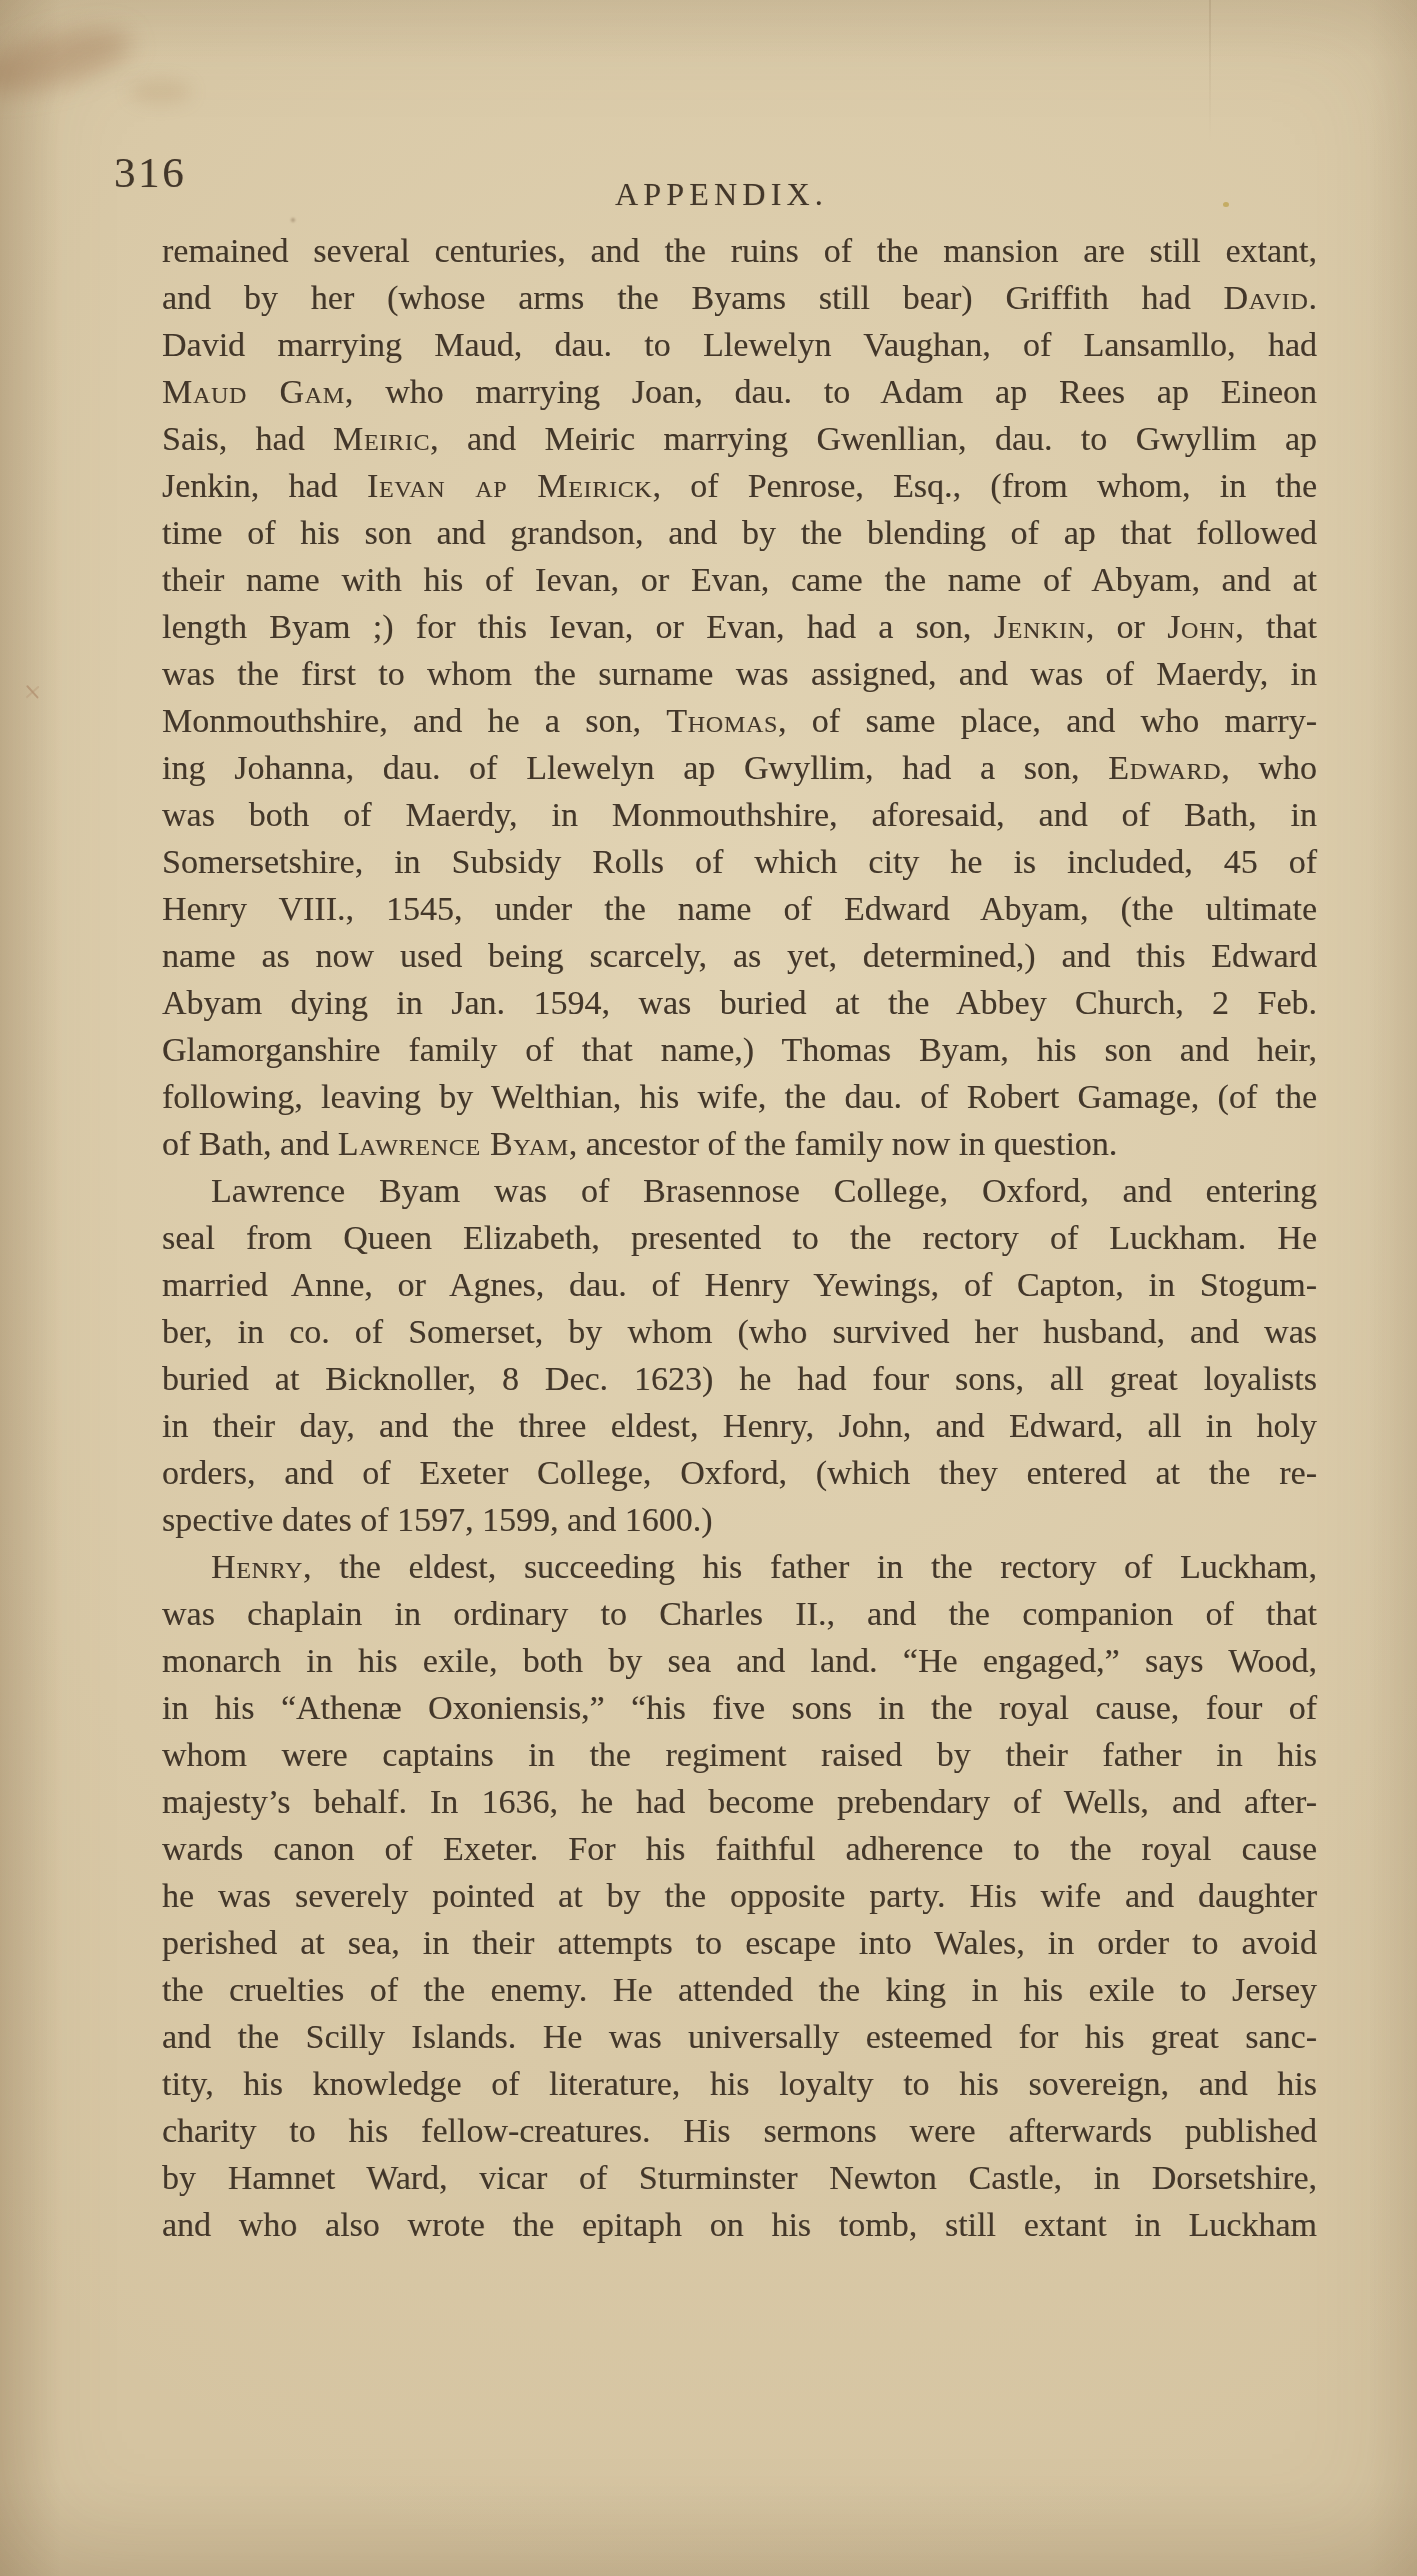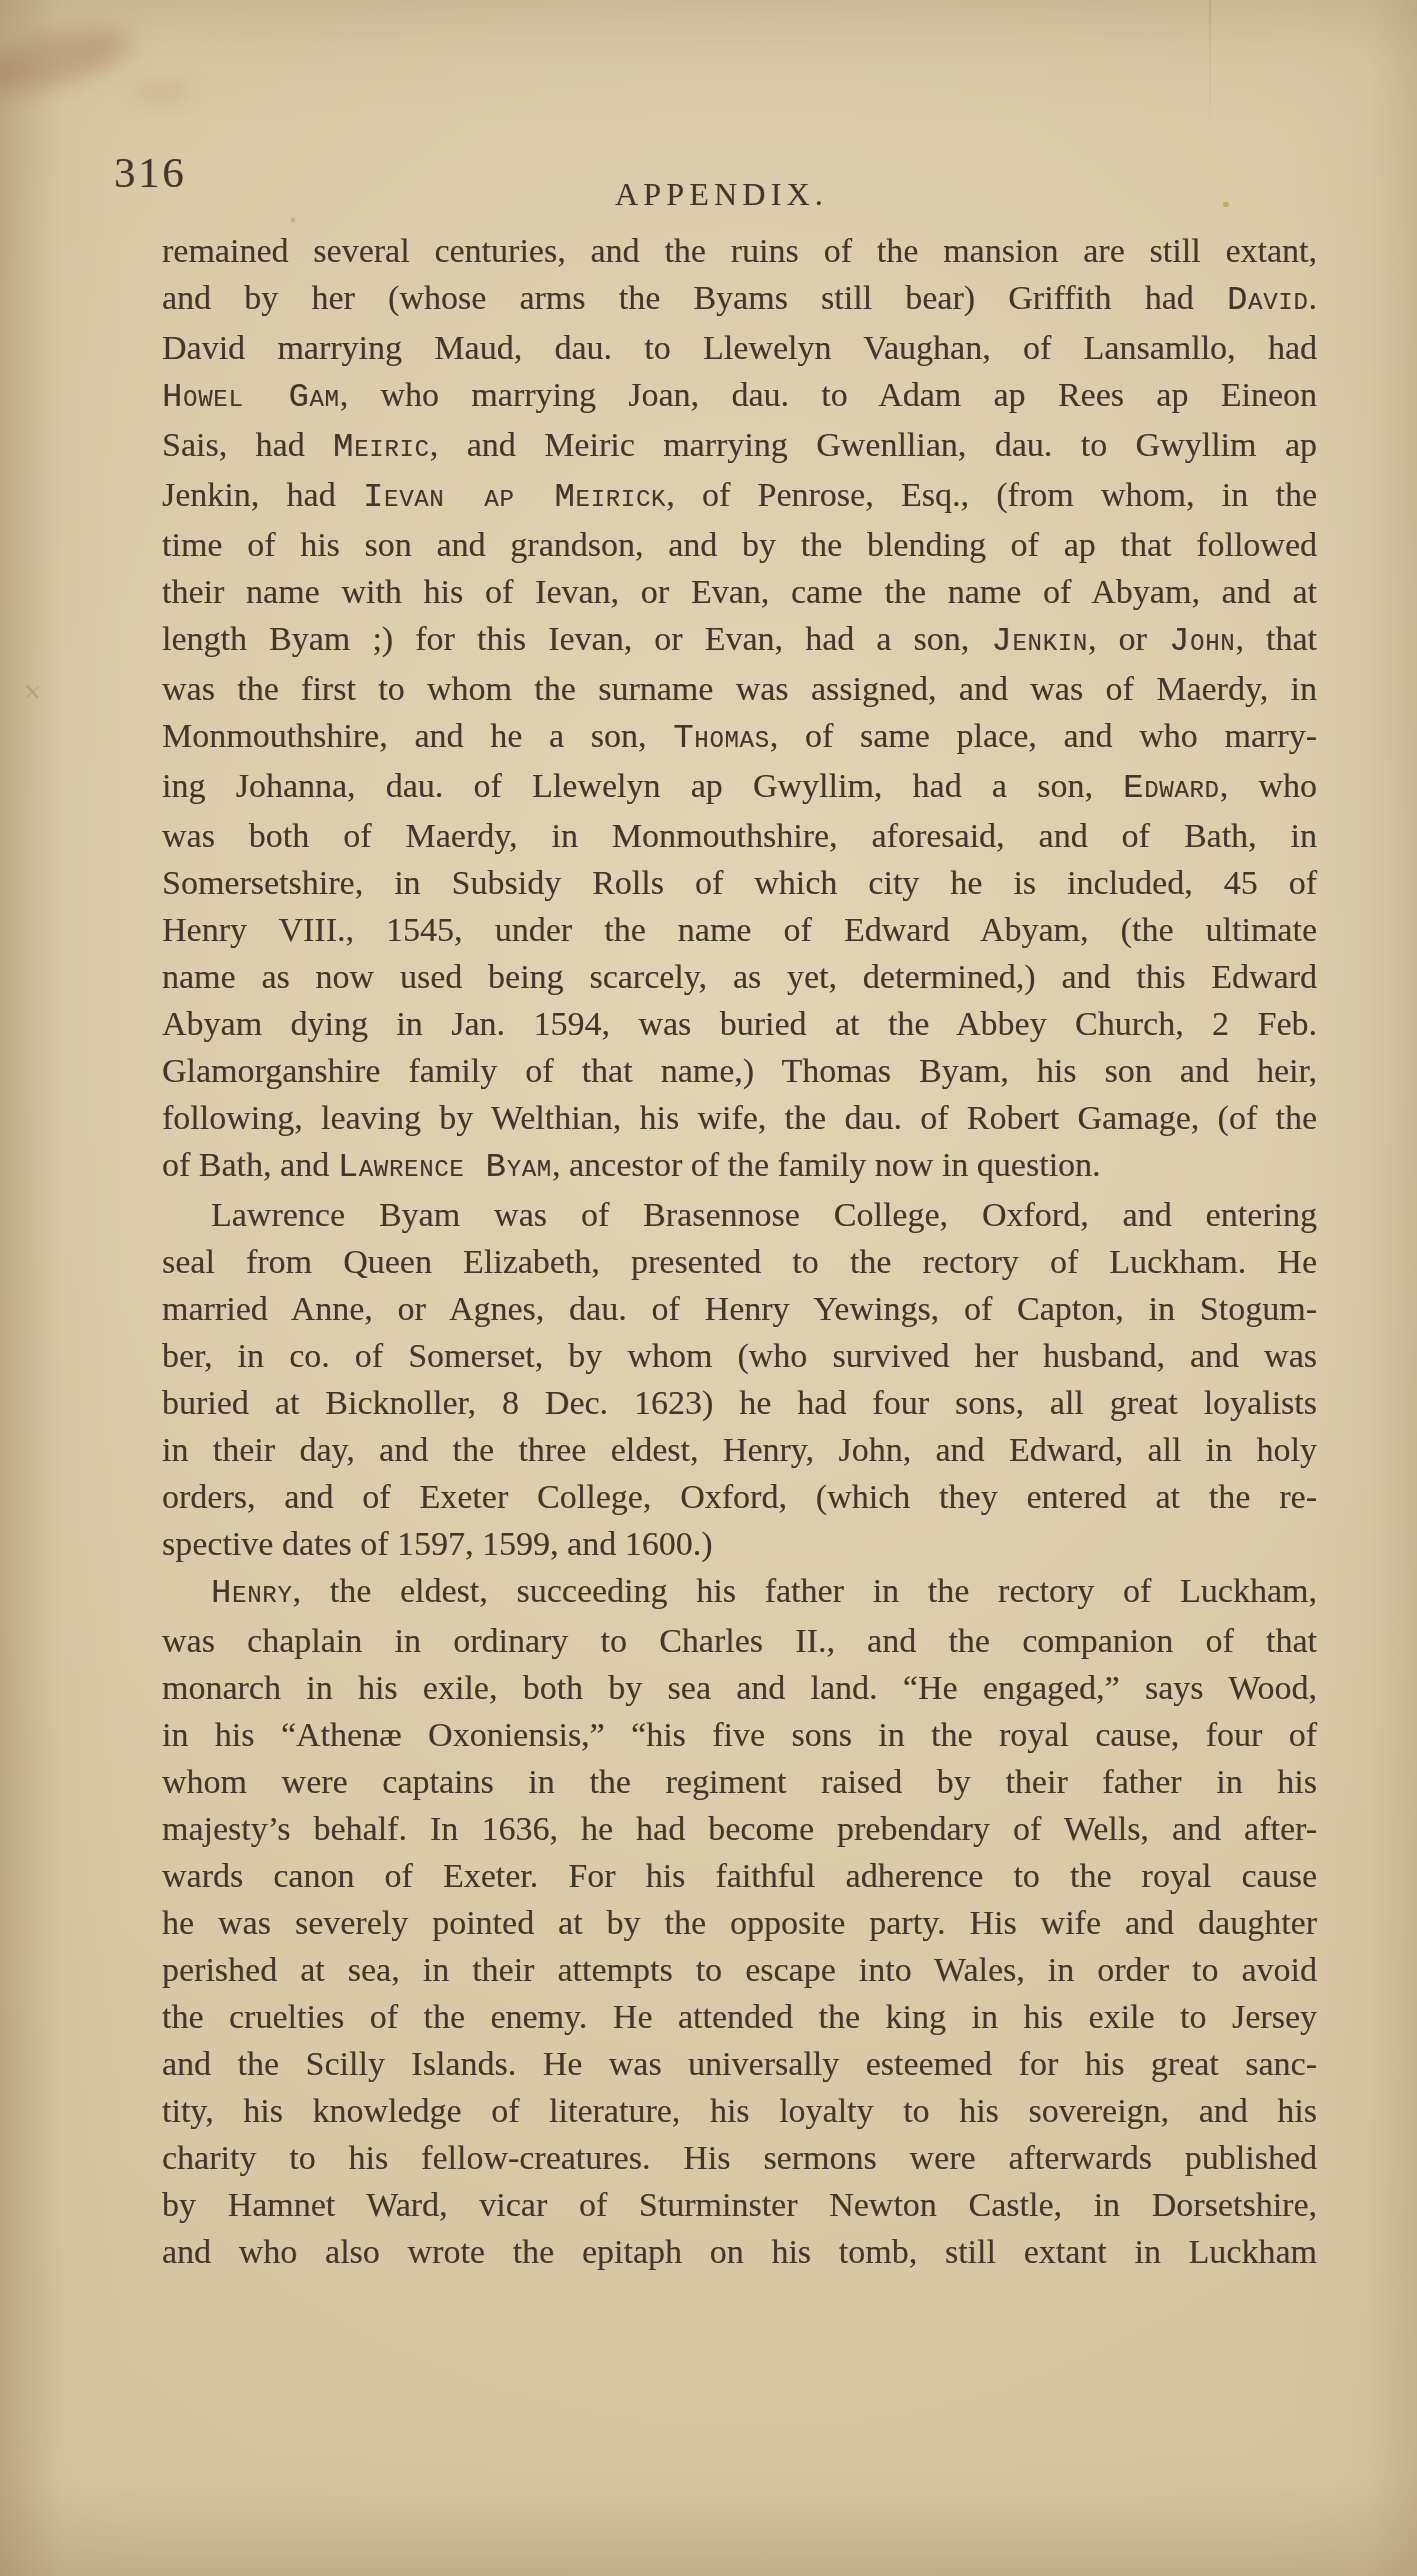--- a/index.html
+++ b/index.html
@@ -118,41 +118,40 @@
   .line.no-just {
     text-align: right;
     text-align-last: left;
   }
   .line.indent {
     padding-left: 49px;
   }
   .sc {
     font-variant: small-caps;
     letter-spacing: 0.7px;
-    font-family: Liberation Mono, monospace;
   }
 </style>
 </head>
 <body>
 
 <div class="smudge-topleft"></div>
 <div class="smudge-topleft2"></div>
 <div class="margin-mark"></div>
 <div class="crease-top-right"></div>
 <div class="speck-yellow"></div>
 <div class="speck-dark"></div>
 
 <div class="page-number">316</div>
 <div class="running-head">APPENDIX.</div>
 
 <div class="body-text">
     <div class="line"><span>remained several centuries, and the ruins of the mansion are still extant,</span></div>
     <div class="line"><span>and by her (whose arms the Byams still bear) Griffith had </span><span class="sc">David</span><span>.</span></div>
     <div class="line"><span>David marrying Maud, dau. to Llewelyn Vaughan, of Lansamllo, had</span></div>
-    <div class="line"><span class="sc">Howel Gam</span><span>, who marrying Joan, dau. to Adam ap Rees ap Eineon</span></div>
+    <div class="line"><span class="sc">Maud Gam</span><span>, who marrying Joan, dau. to Adam ap Rees ap Eineon</span></div>
     <div class="line"><span>Sais, had </span><span class="sc">Meiric</span><span>, and Meiric marrying Gwenllian, dau. to Gwyllim ap</span></div>
     <div class="line"><span>Jenkin, had </span><span class="sc">Ievan ap Meirick</span><span>, of Penrose, Esq., (from whom, in the</span></div>
     <div class="line"><span>time of his son and grandson, and by the blending of ap that followed</span></div>
     <div class="line"><span>their name with his of Ievan, or Evan, came the name of Abyam, and at</span></div>
     <div class="line"><span>length Byam ;) for this Ievan, or Evan, had a son, </span><span class="sc">Jenkin</span><span>, or </span><span class="sc">John</span><span>, that</span></div>
     <div class="line"><span>was the first to whom the surname was assigned, and was of Maerdy, in</span></div>
     <div class="line"><span>Monmouthshire, and he a son, </span><span class="sc">Thomas</span><span>, of same place, and who marry-</span></div>
     <div class="line"><span>ing Johanna, dau. of Llewelyn ap Gwyllim, had a son, </span><span class="sc">Edward</span><span>, who</span></div>
     <div class="line"><span>was both of Maerdy, in Monmouthshire, aforesaid, and of Bath, in</span></div>
     <div class="line"><span>Somersetshire, in Subsidy Rolls of which city he is included, 45 of</span></div>

